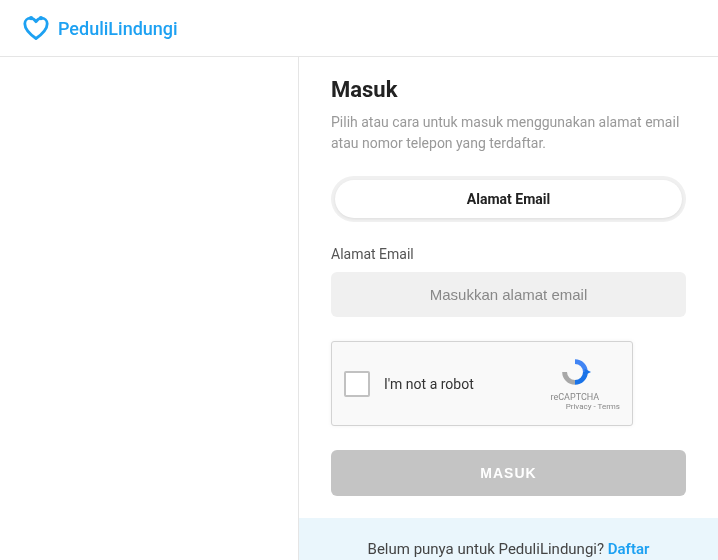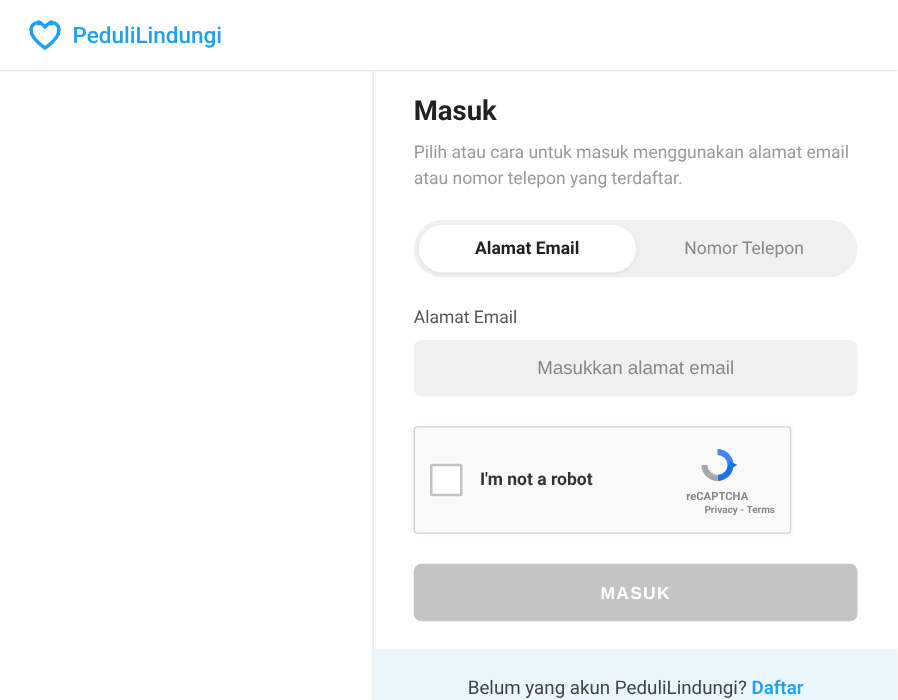--- a/index.html
+++ b/index.html
@@ -19,21 +19,21 @@
     .subtitle { font-size: 14px; color: #999; line-height: 1.5; margin-bottom: 22px; }
     
     .tabs { background: #f0f0f0; border-radius: 24px; padding: 4px; display: flex; margin-bottom: 24px; }
     .tab { flex: 1; text-align: center; padding: 11px 0; border-radius: 22px; font-size: 14px; cursor: pointer; color: #888; }
     .tab.active { background: #fff; color: #222; font-weight: 700; box-shadow: 0 1px 3px rgba(0,0,0,0.08); }
     
     .field-label { font-size: 14px; color: #555; margin-bottom: 10px; display: block; }
     .text-input { width: 100%; padding: 14px 16px; border: none; background: #f0f0f0; border-radius: 6px; font-size: 15px; color: #333; margin-bottom: 24px; text-align: center; }
     .text-input::placeholder { color: #888; }
     
-    .recaptcha { border: 1px solid #d3d3d3; border-radius: 3px; background: #f9f9f9; display: flex; align-items: center; padding: 14px 12px; margin-bottom: 24px; box-shadow: 0 0 4px rgba(0,0,0,0.05); width: 302px; font-weight: bold; }
+    .recaptcha { border: 1px solid #d3d3d3; border-radius: 3px; background: #f9f9f9; display: flex; align-items: center; padding: 14px 12px; margin-bottom: 24px; box-shadow: 0 0 4px rgba(0,0,0,0.05); width: 302px; }
     .recaptcha-check { width: 26px; height: 26px; border: 2px solid #c1c1c1; border-radius: 2px; background: #fff; margin-right: 14px; cursor: pointer; }
     .recaptcha-label { font-size: 14px; color: #333; flex: 1; }
     .recaptcha-right { text-align: center; font-size: 9px; color: #888; }
     .recaptcha-logo { width: 32px; height: 32px; margin: 0 auto 2px; }
     .recaptcha-links { font-size: 8px; color: #888; padding-left: 36px; }
     
     .submit-btn { width: 100%; padding: 15px; background: #c4c4c4; color: #fff; border: none; border-radius: 6px; font-size: 14px; font-weight: 700; letter-spacing: 1px; cursor: pointer; }
     
     .footer-strip { background: #eaf6fc; padding: 22px; text-align: center; font-size: 15px; color: #444; }
     .footer-link { color: #1da1f2; font-weight: 600; cursor: pointer; text-align: center; }
@@ -54,21 +54,20 @@
 
 <div class="main">
   <div class="left-spacer"></div>
   <div class="right-panel">
     <div class="form-area">
       <h1 class="page-title">Masuk</h1>
       <p class="subtitle">Pilih atau cara untuk masuk menggunakan alamat email atau nomor telepon yang terdaftar.</p>
       
       <div class="tabs">
         <div class="tab active">Alamat Email</div>
-        <div class="tab">Nomor Telepon</div>
       </div>
       
       <label class="field-label">Alamat Email</label>
       <input type="text" class="text-input" placeholder="Masukkan alamat email" style="">
       
       <div class="recaptcha">
         <div class="recaptcha-check"></div>
         <div class="recaptcha-label">I'm not a robot</div>
         <div class="recaptcha-right">
           <svg class="recaptcha-logo" viewBox="0 0 40 40">
@@ -79,16 +78,16 @@
           </svg>
           <div>reCAPTCHA</div>
           <div class="recaptcha-links">Privacy - Terms</div>
         </div>
       </div>
       
       <button class="submit-btn">MASUK</button>
     </div>
 
     <div class="footer-strip">
-      <span>Belum yang akun PeduliLindungi? </span><span class="footer-link">Daftar</span>
+      <span>Belum punya untuk PeduliLindungi? </span><span class="footer-link">Daftar</span>
     </div>
   </div>
 </div>
 
 </body></html>

